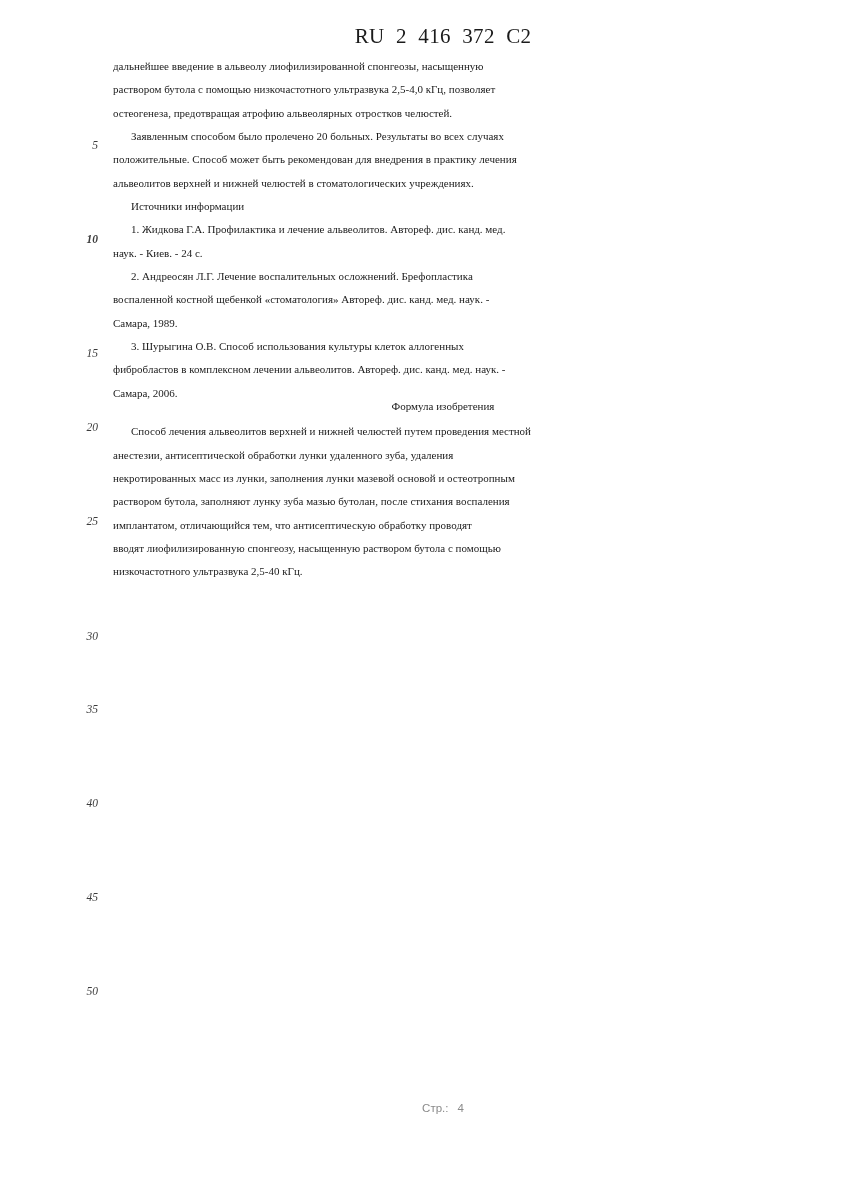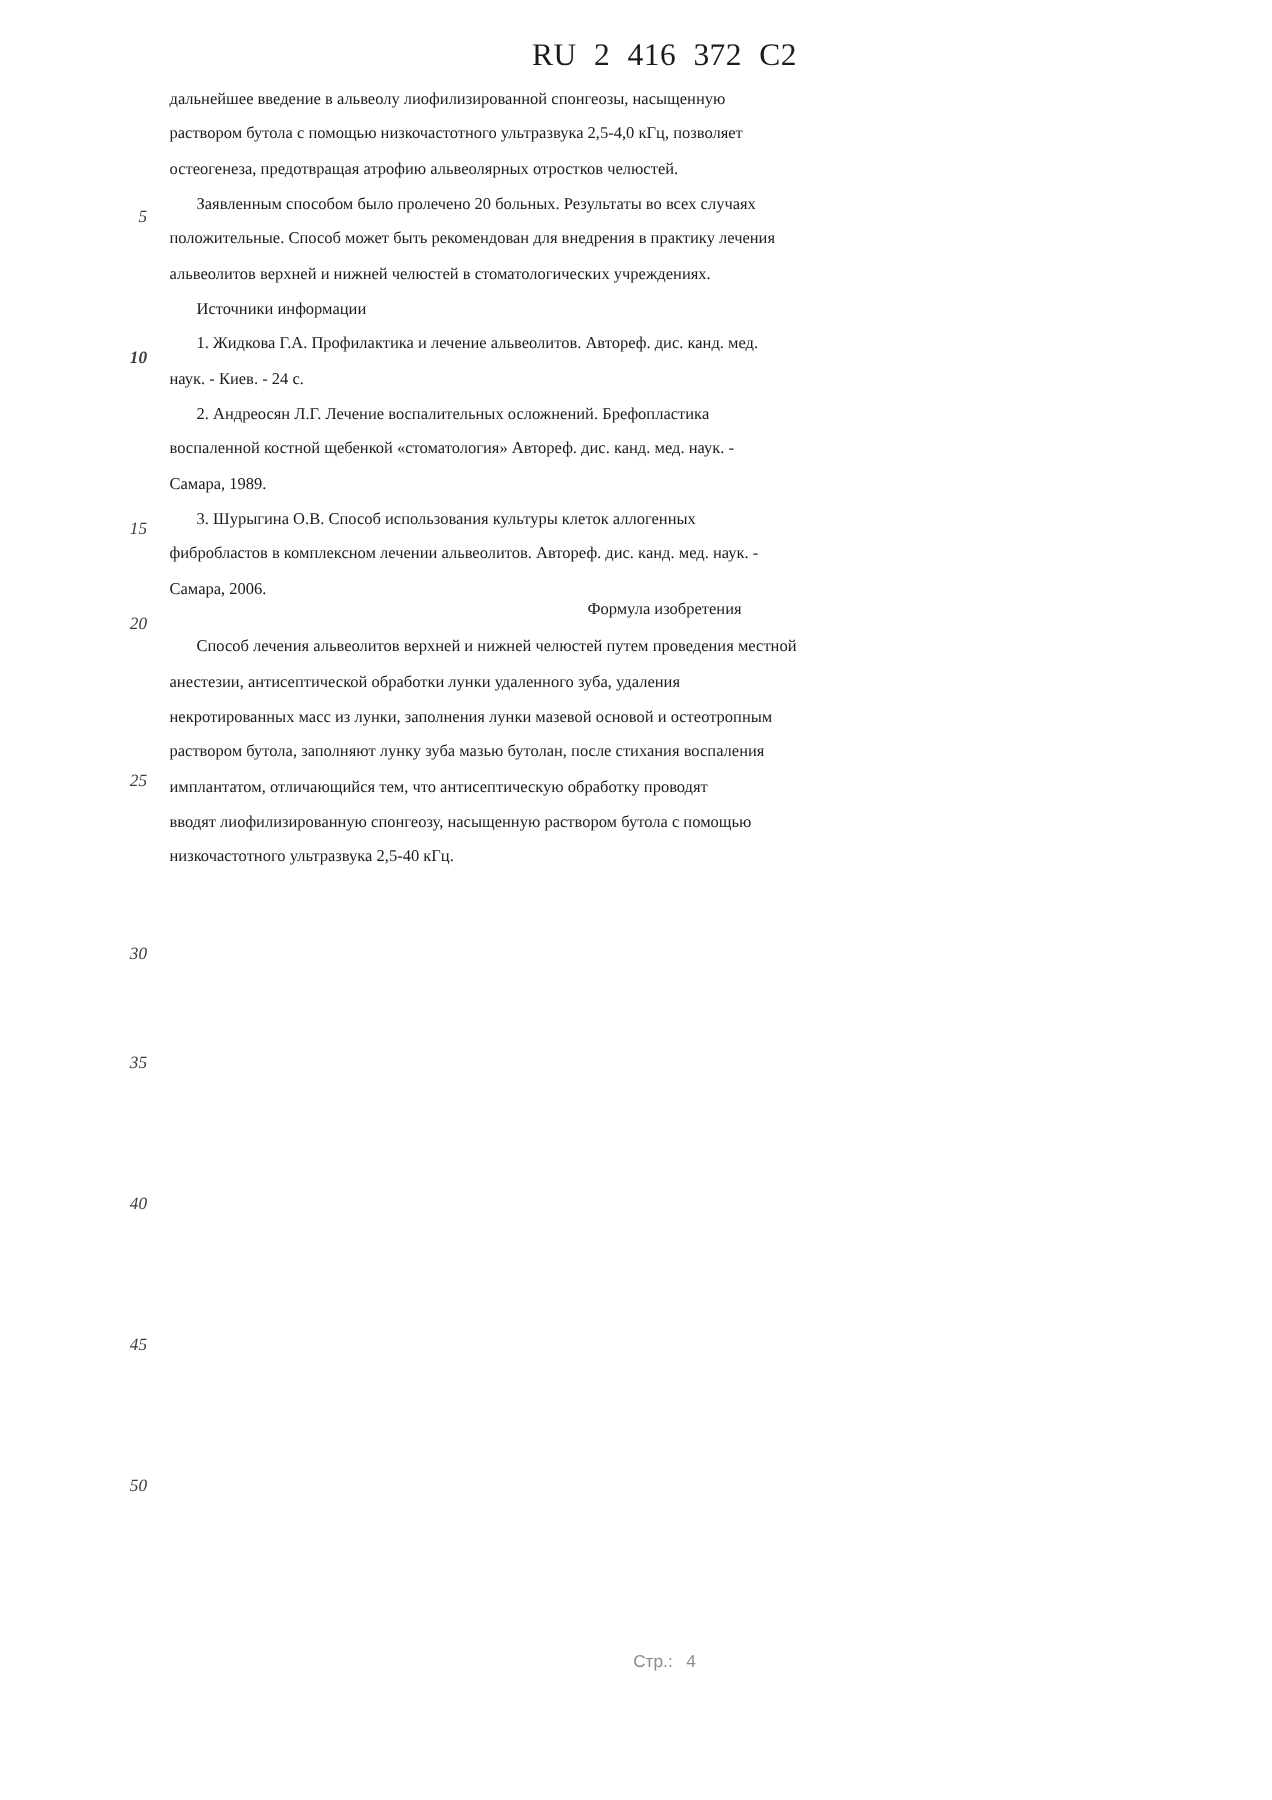--- a/index.html
+++ b/index.html
@@ -84,21 +84,21 @@
 <body>
 
 <div class="page">
 
   <div class="header">RU 2 416 372 C2</div>
 
   <div class="line-numbers">
       <div class="line-number" style="top: 139px;">5</div>
       <div class="line-number" style="top: 233px; font-weight: bold;">10</div>
       <div class="line-number" style="top: 327px; margin-top: 20px;">15</div>
-      <div class="line-number" style="top: 410px;">20</div>
+      <div class="line-number" style="top: 421px;">20</div>
       <div class="line-number" style="top: 515px;">25</div>
       <div class="line-number" style="top: 630px;">30</div>
       <div class="line-number" style="top: 703px;">35</div>
       <div class="line-number" style="top: 797px;">40</div>
       <div class="line-number" style="top: 891px;">45</div>
       <div class="line-number" style="top: 985px;">50</div>
     </div>
 
   <div class="text-block">
       <div class="text-line plain">дальнейшее введение в альвеолу лиофилизированной спонгеозы, насыщенную</div>

